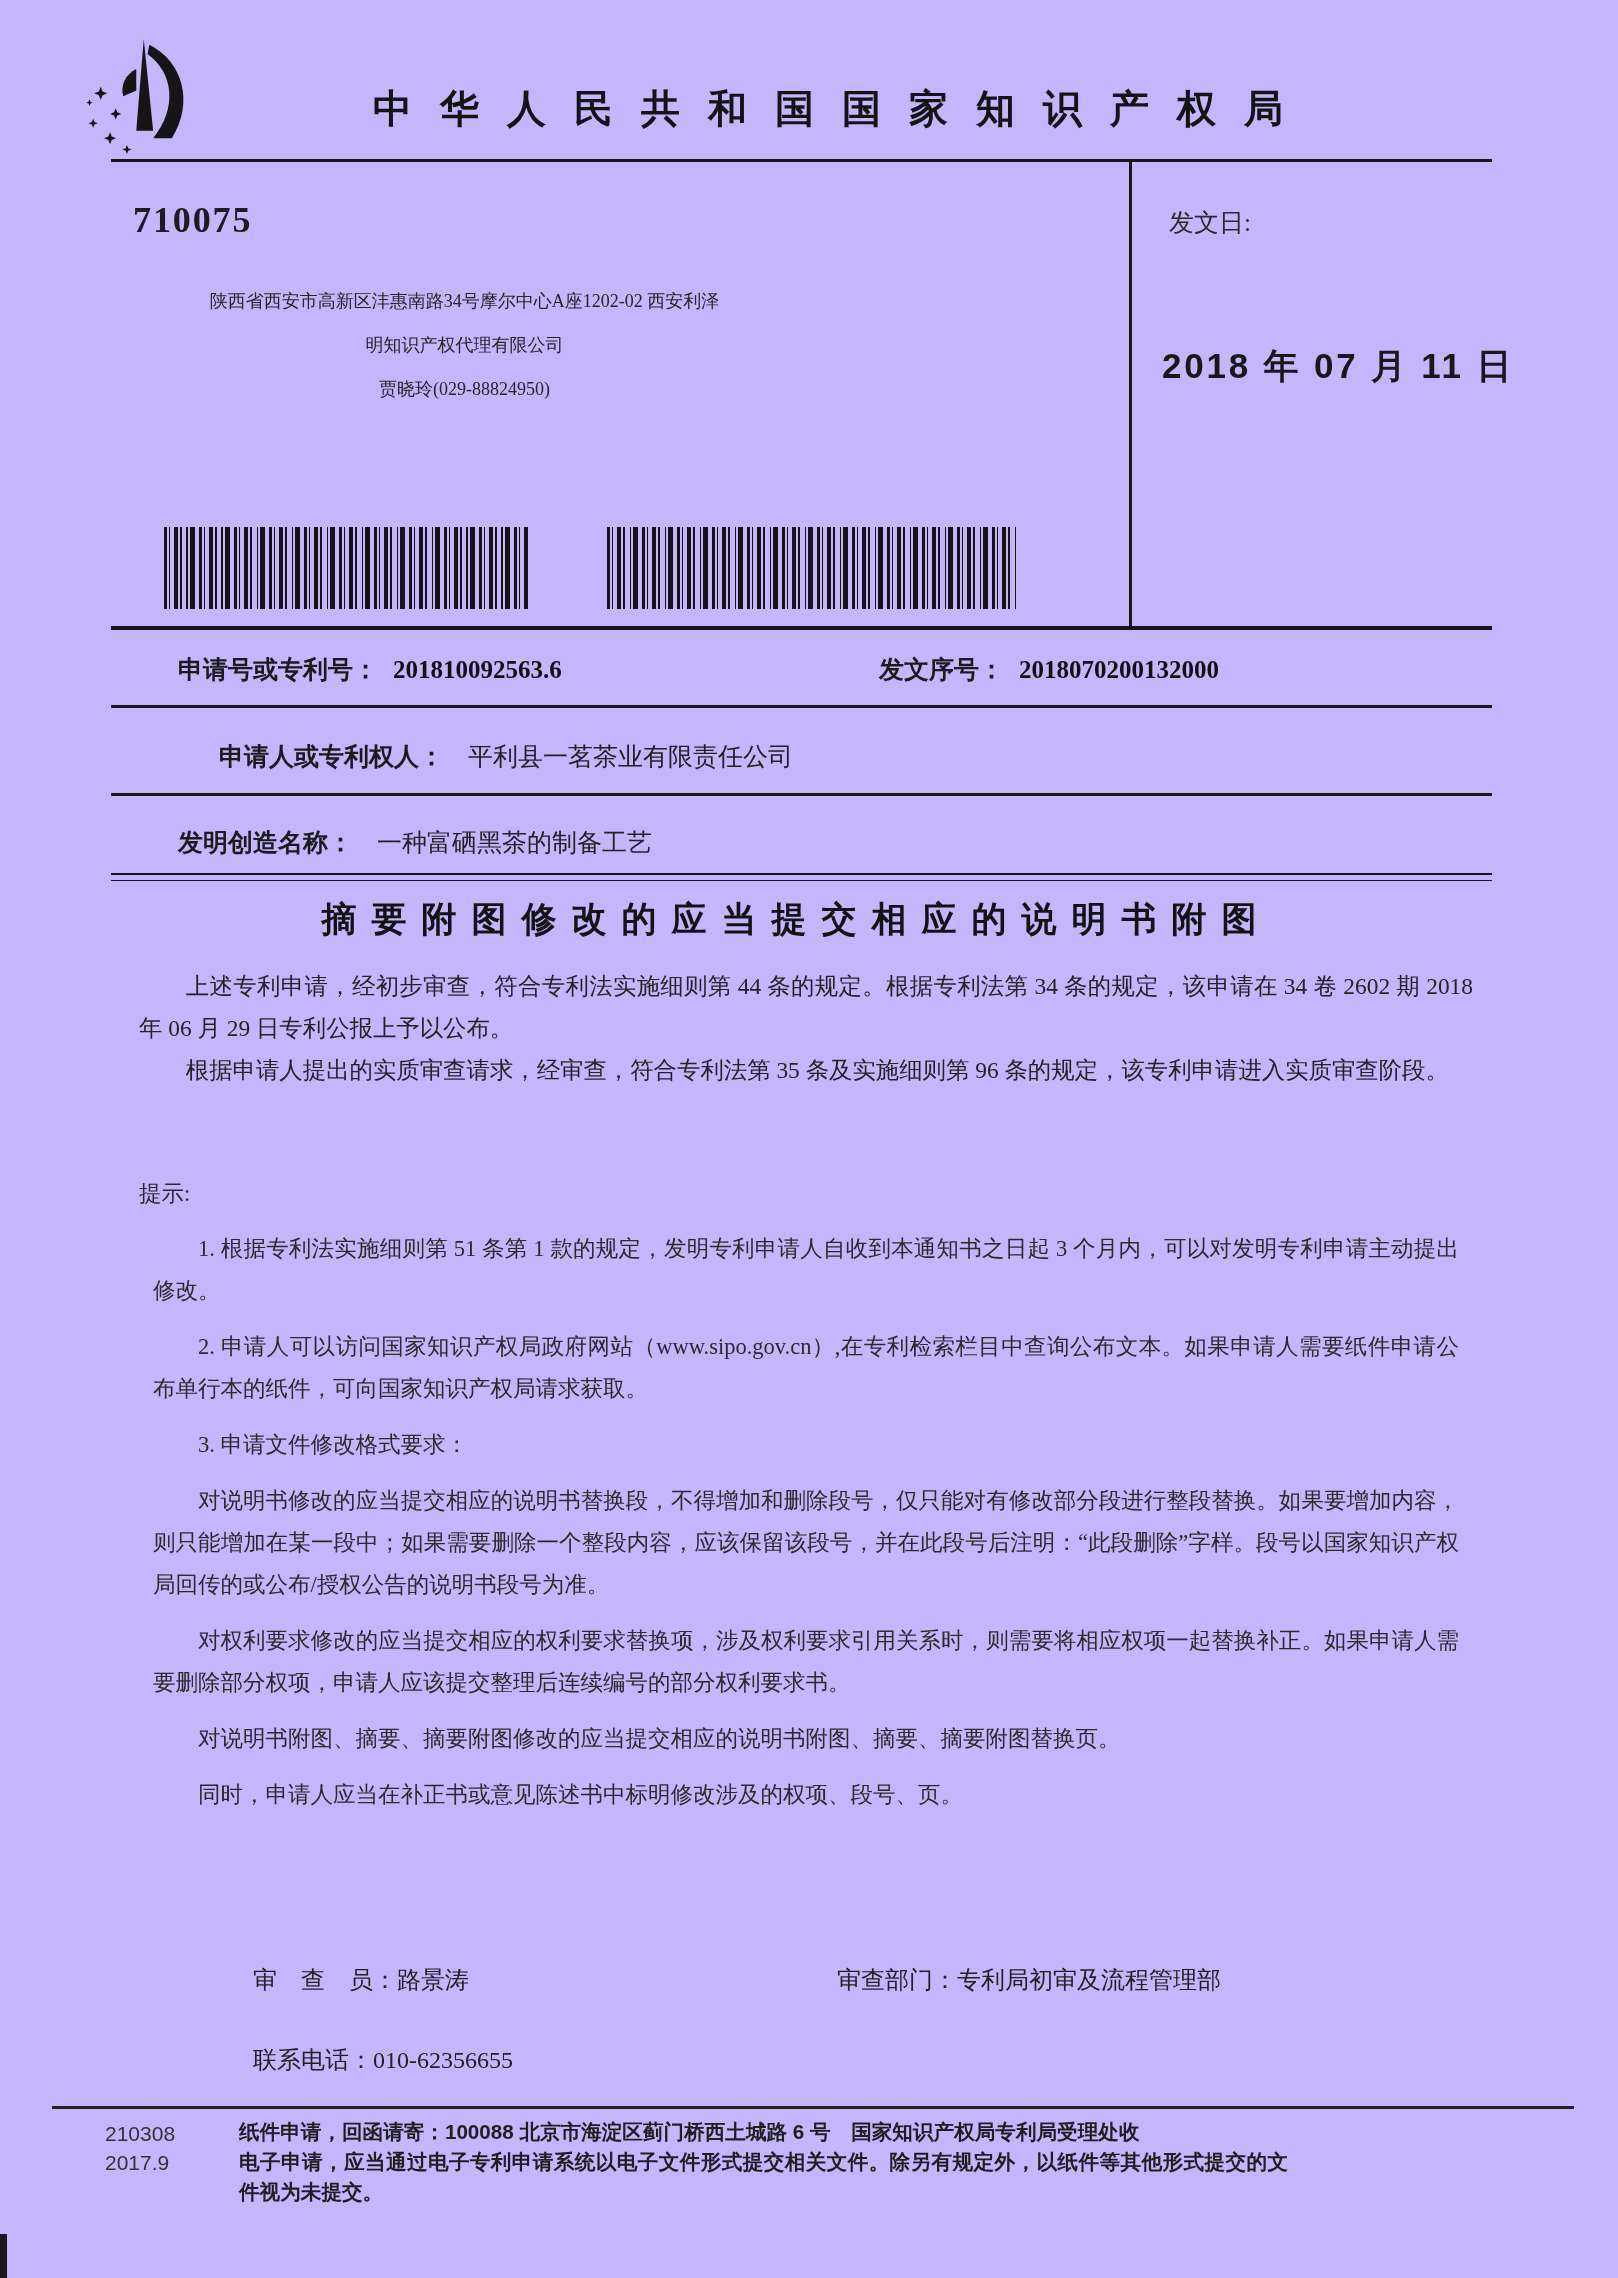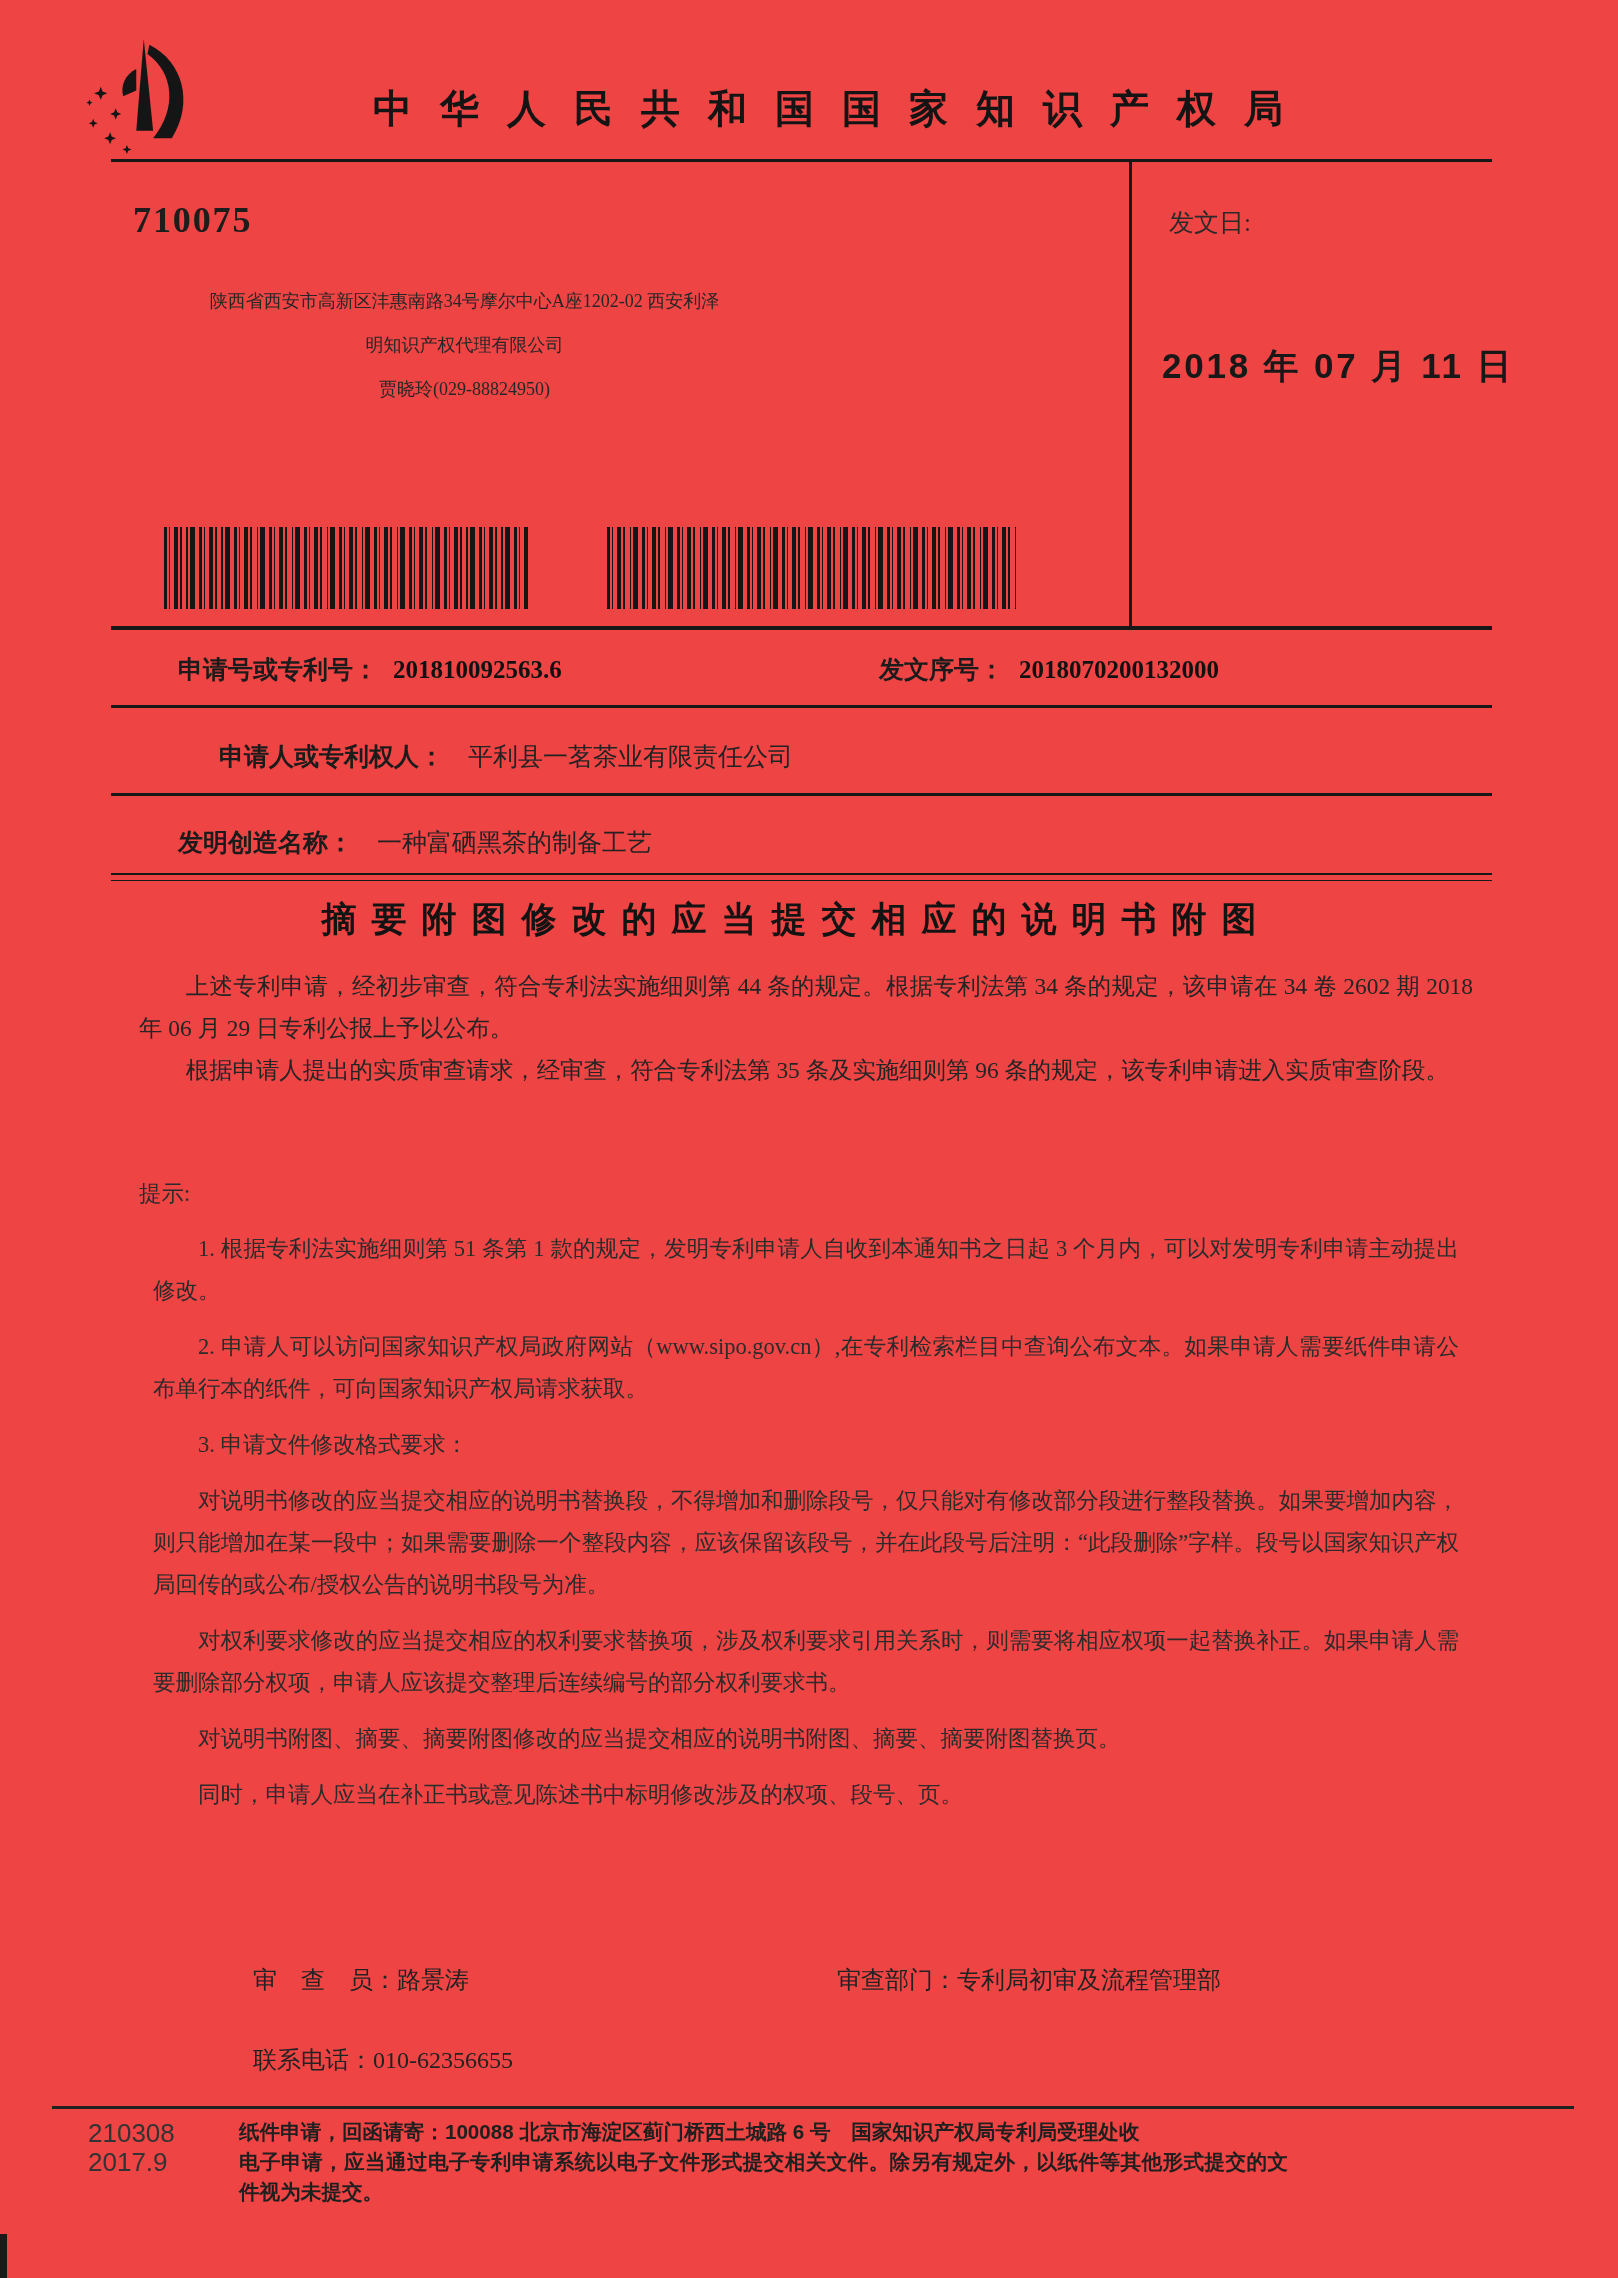--- a/index.html
+++ b/index.html
@@ -1,20 +1,20 @@
 <!DOCTYPE html>
 <html style="font-size:15px"><head>
 <meta charset="utf-8">
 <style>
   html,body{margin:0;padding:0;background:#e8e8e6;}
   .page{
     position:relative;
     width:1619px;height:2279px;
     margin:0 auto;
-    background:#ef4444;
+    background:#c4b5fd;
     font-family:"Liberation Serif","DejaVu Serif",serif;
     color:#1d1d1d;
     overflow:hidden;
   }
   
   .logo{position:absolute;left:82px;top:37px;width:131px;height:122px;}
   .org-title{
     position:absolute;left:373px;top:82px;
     font-size:39px;font-weight:bold;letter-spacing:28px;
     white-space:nowrap;color:#141414;
@@ -80,22 +80,22 @@
     text-align:justify;text-indent:2em;color:#2b2b2b;
   }
   
   .examiner-row{position:absolute;top:1964px;left:0;width:1619px;font-size:24px;color:#222;}
   .examiner-name{position:absolute;left:253px;white-space:nowrap;}
   .examiner-dept{position:absolute;left:837px;white-space:nowrap;}
   .phone-row{position:absolute;top:2044px;left:253px;font-size:24px;color:#222;white-space:nowrap;}
   
   .rule-footer{left:52px;top:2106px;width:1522px;height:2.8px;background:#222;}
   .footer-codes{
-    position:absolute;left:88px;top:2119px;
-    font-size:26px;line-height:29px;color:#333;
+    position:absolute;left:105px;top:2119px;
+    font-size:21px;line-height:29px;color:#333;
     font-family:"Liberation Sans","DejaVu Sans",sans-serif;
   }
   .footer-text{
     position:absolute;left:239px;top:2117px;width:1049px;
     font-size:20.6px;line-height:30px;font-weight:bold;color:#1f1f1f;
     font-family:"Liberation Sans","DejaVu Sans",sans-serif;
     text-align:justify;
   }
   .footer-text div{margin:0;}
   .scan-artifact{position:absolute;left:0;top:2234px;width:6.6px;height:45px;background:#1a1a1a;}

